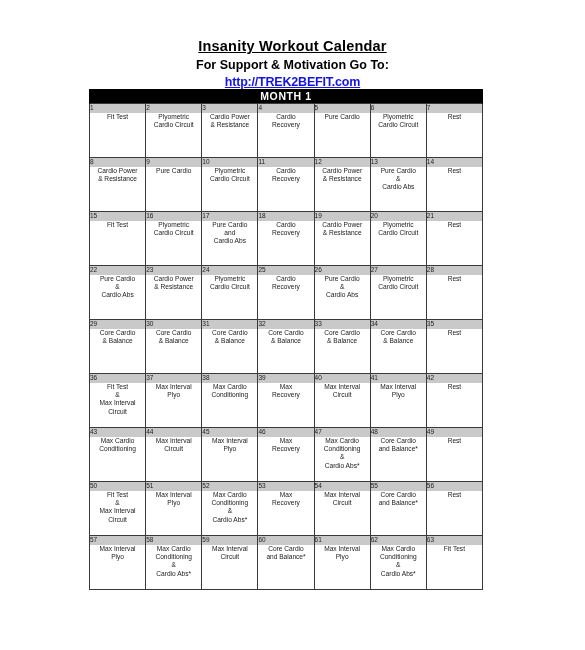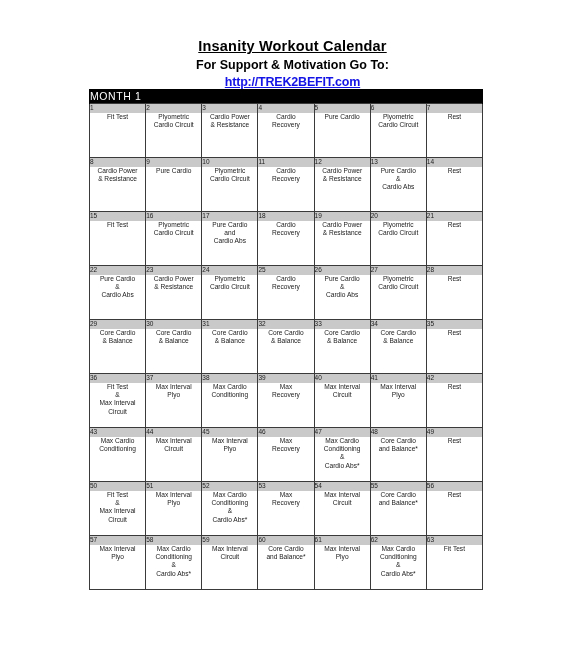--- a/index.html
+++ b/index.html
@@ -70,23 +70,23 @@
   }
   table.cal td, table.cal th {
     padding: 0;
     margin: 0;
   }
 
   
   .band td {
     background: #000000;
     color: #ffffff;
-    text-align: left;
+    text-align: center;
     font-size: 10.5px;
-    font-weight: normal;
+    font-weight: bold;
     letter-spacing: 0.6px;
     height: 14px;
     line-height: 14px;
     border-left: 1px solid #000000;
     border-right: 1px solid #000000;
   }
 
   
   .numrow td {
     background: #c9c9c9;

